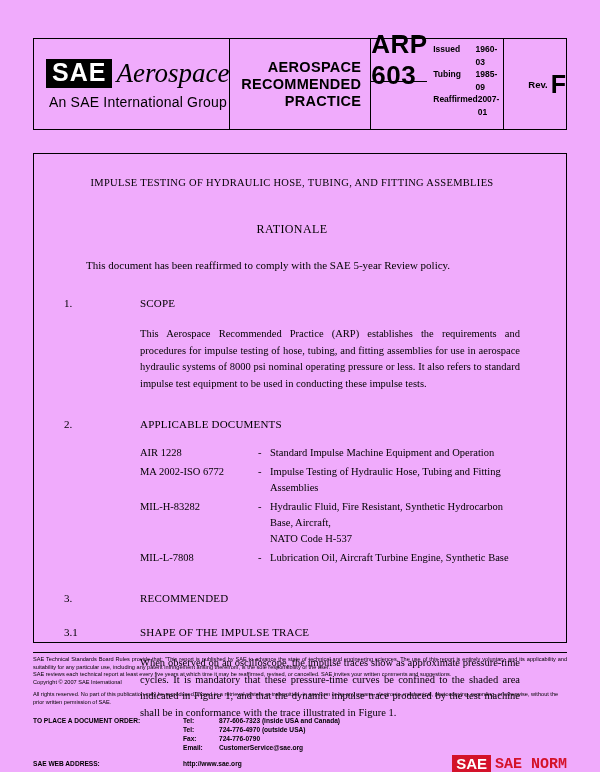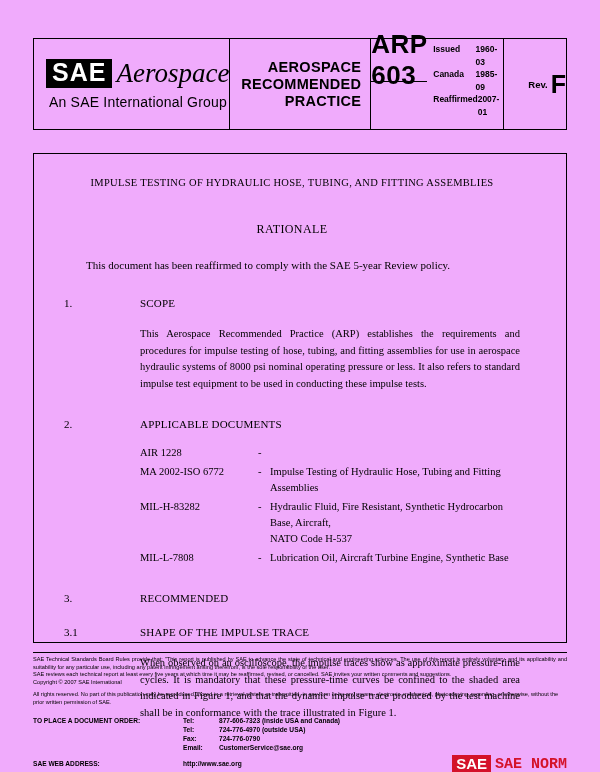--- a/index.html
+++ b/index.html
@@ -307,21 +307,21 @@
 
     <div class="hdr-right">
       <div class="hdr-docnum">ARP 603</div>
       <div class="hdr-dates">
         <div class="dates-col">
           <div class="date-line">
             <span class="date-label">Issued</span>
             <span class="date-val">1960-03</span>
           </div>
           <div class="date-line">
-            <span class="date-label">Canada</span>
+            <span class="date-label">Tubing</span>
             <span class="date-val">1985-09</span>
           </div>
           <div class="date-line">
             <span class="date-label">Reaffirmed</span>
             <span class="date-val">2007-01</span>
           </div>
         </div>
         <div class="rev-col">
           <span class="rev-label">Rev.</span>
           <span class="rev-letter">F</span>
@@ -344,20 +344,21 @@
     </div>
 
     <div class="sec">
       <span class="sec-num">2.</span>
       <div class="sec-title">APPLICABLE DOCUMENTS</div>
       <div class="doclist">
 
         <div class="doc-row">
           <span class="doc-id">AIR 1228</span>
           <span class="doc-dash">-</span>
+          <span class="doc-desc">Standard Impulse Machine Equipment and Operation</span>
         </div>
 
         <div class="doc-row">
           <span class="doc-id">MA 2002-ISO 6772</span>
           <span class="doc-dash">-</span>
           <span class="doc-desc">Impulse Testing of Hydraulic Hose, Tubing and Fitting Assemblies</span>
         </div>
 
         <div class="doc-row">
           <span class="doc-id">MIL-H-83282</span>

